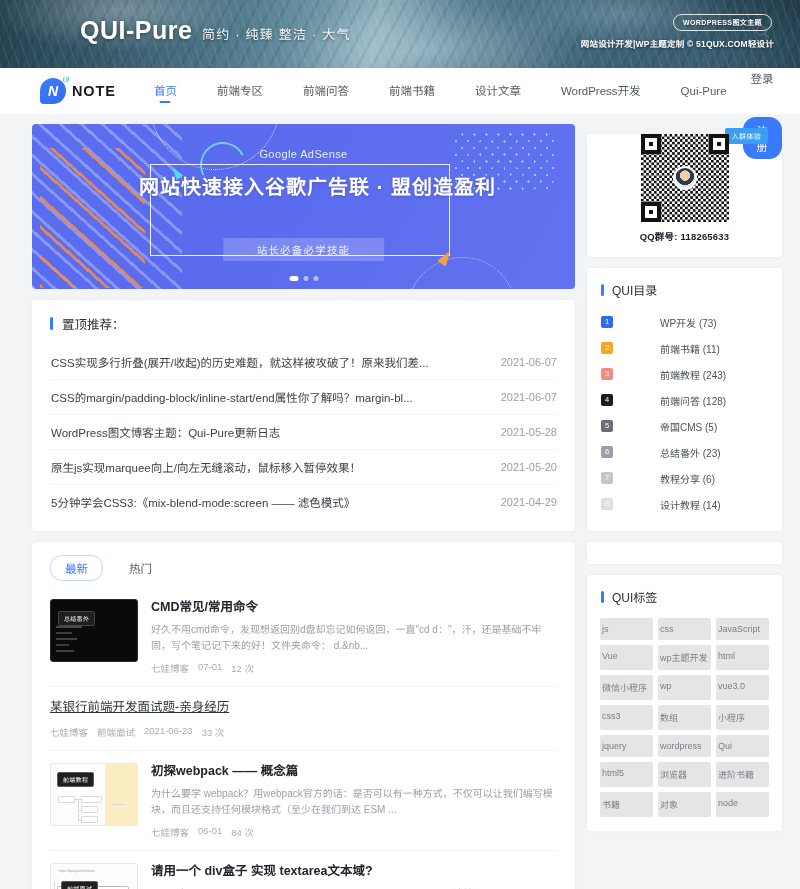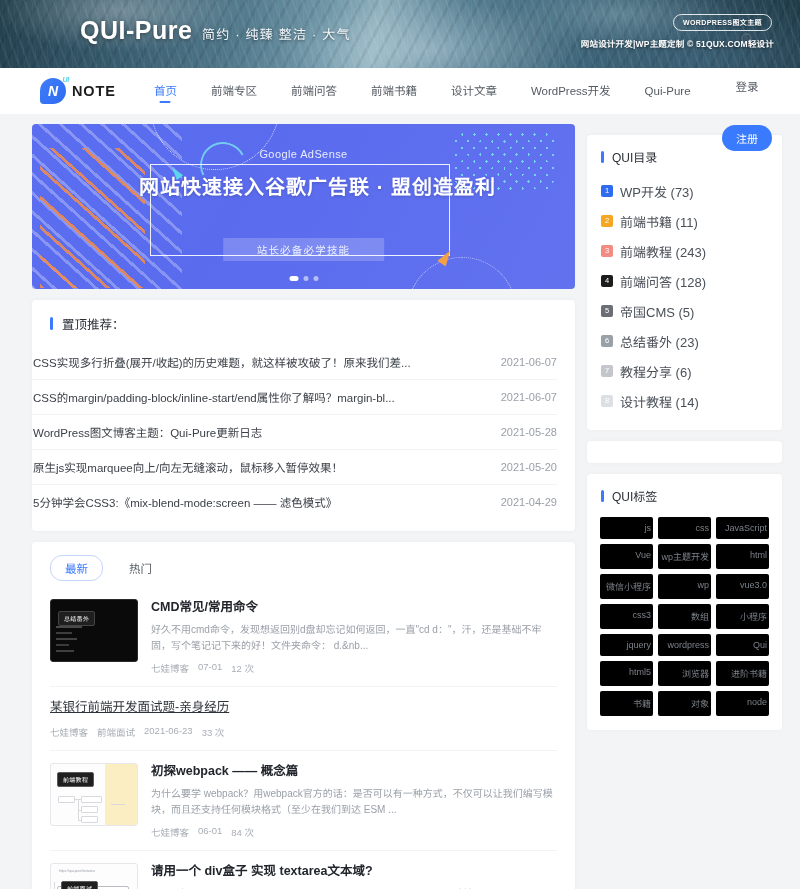--- a/index.html
+++ b/index.html
@@ -106,21 +106,21 @@
     line-height: 1;
   }
   .logo-ui {
     position: absolute; top: -2px; right: -3px;
     font-size: 7px; color: #47d2e8; font-weight: 700;
     letter-spacing: -.3px;
   }
   .logo-text {
     font-size: 14.5px; font-weight: 700; color: #1c1c1c; letter-spacing: .9px;
   }
-  .nav-links { display: flex; align-items: center; gap: 2px; }
+  .nav-links { display: flex; align-items: center; gap: 8px; }
   .nav-link {
     font-size: 11.5px;
     color: #555b63;
     padding: 0 16px;
     cursor: pointer;
     white-space: nowrap;
     position: relative;
     line-height: 46px;
   }
   .nav-link.active { color: #3a7afe; }
@@ -282,21 +282,21 @@
     background: #3a7afe;
     border-radius: 2px;
     margin-right: 9px;
     display: block;
   }
   .sec-head .ttl {
     font-size: 12.5px; color: #2b2f36; font-weight: 400;
   }
 
   
-  .sticky-list { padding: 4px 18px 12px 0; }
+  .sticky-list { padding: 4px 18px 12px 18px; }
   .sticky-row {
     display: flex; align-items: center;
     justify-content: space-between;
     padding: 9px 0 9px 1px;
     gap: 14px;
     cursor: pointer;
   }
   .sticky-row + .sticky-row { border-top: 1px solid #f2f3f5; }
   .sticky-t {
     font-size: 11.5px; color: #3c4148;
@@ -422,37 +422,37 @@
     display: flex; align-items: center; gap: 7px;
     padding: 5.5px 0; cursor: pointer;
   }
   .cat .num {
     width: 12px; height: 12px; flex: none;
     border-radius: 2px;
     color: #fff; font-size: 7.5px;
     display: flex; align-items: center; justify-content: center;
     line-height: 1;
   }
-  .cat .lbl { font-size: 13px; color: #4a5058; }
+  .cat .lbl { font-size: 10px; color: #4a5058; margin-left: 40px; }
 
   
   .adrec { height: 22px; }
 
   
   .tag-grid {
     display: grid;
     grid-template-columns: repeat(3, 1fr);
     gap: 5px;
     padding: 4px 13px 14px;
   }
   .tag {
-    background: #000000;
+    background: #e5e5e5;
     color: #7b8189;
     font-size: 9px;
-    text-align: right;
+    text-align: left;
     padding: 6px 2px;
     border-radius: 2px;
     cursor: pointer;
     white-space: nowrap;
     overflow: hidden;
   }
 </style>
 </head>
 <body>
 
@@ -632,20 +632,29 @@
           </div>
         </div>
 
       </div>
     </div>
   </div>
 
   <div class="col-side">
 
     <div class="card">
+      <div class="qr-wrap">
+        <div class="qr-badge">入群体验</div>
+        <div class="qr">
+          <i class="fp tl"></i>
+          <i class="fp tr"></i>
+          <i class="fp bl"></i>
+        </div>
+        <div class="qq-num">QQ群号: 118265633</div>
+      </div>
     </div>
 
     <div class="card">
       <div class="w-head">
         <span class="bar"></span>
         <span class="ttl">QUI目录</span>
       </div>
       <div class="cat-list">
         <div class="cat">
           <span class="num" style="background:#2f6bf0">1</span>

